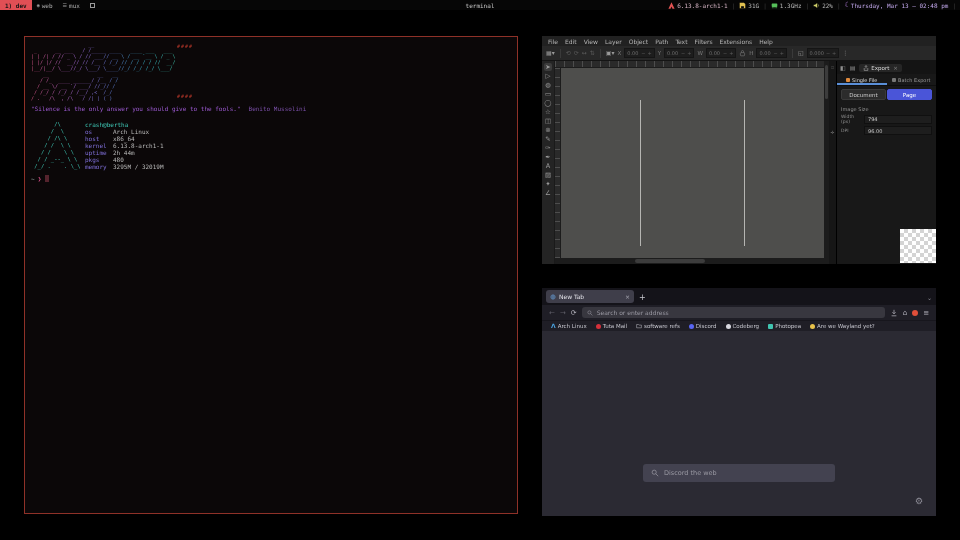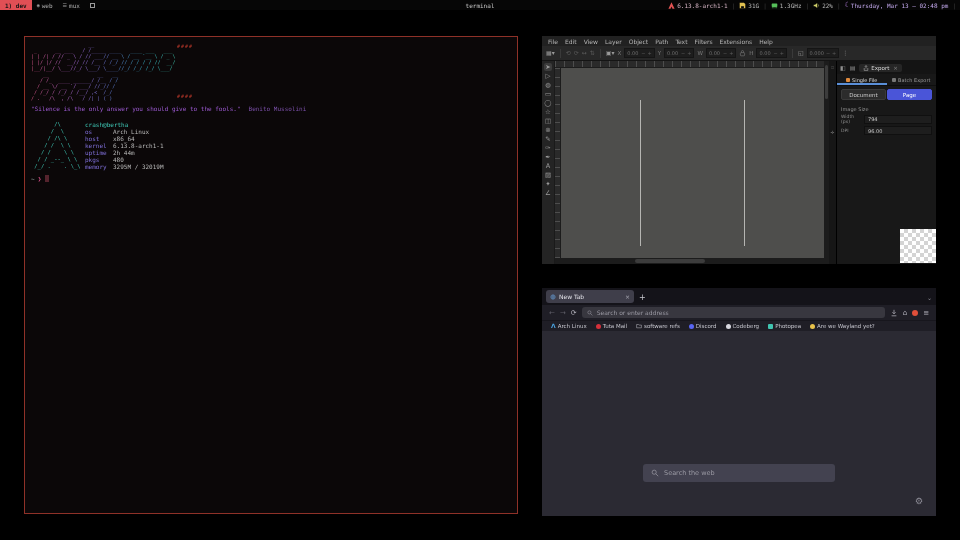--- a/index.html
+++ b/index.html
@@ -439,19 +439,19 @@
           <span class="bmi" style="background:#e8c24a"></span>
           <span>Are we Wayland yet?</span>
         </span>
     </div>
     <div class="bcontent">
       <div class="searchpill">
         <svg width="8" height="8" viewBox="0 0 10 10">
             <circle cx="4" cy="4" r="2.6" fill="none" stroke="#9a99a3" stroke-width="0.9"></circle>
             <path d="M6 6l3 3" stroke="#9a99a3" stroke-width="0.9"></path>
           </svg>
-        <span>Search the web</span>
+        <span>Discord the web</span>
       </div>
       <span class="gearbtn">⚙</span>
     </div>
   </div>
 
 </div>
 
 </body></html>

